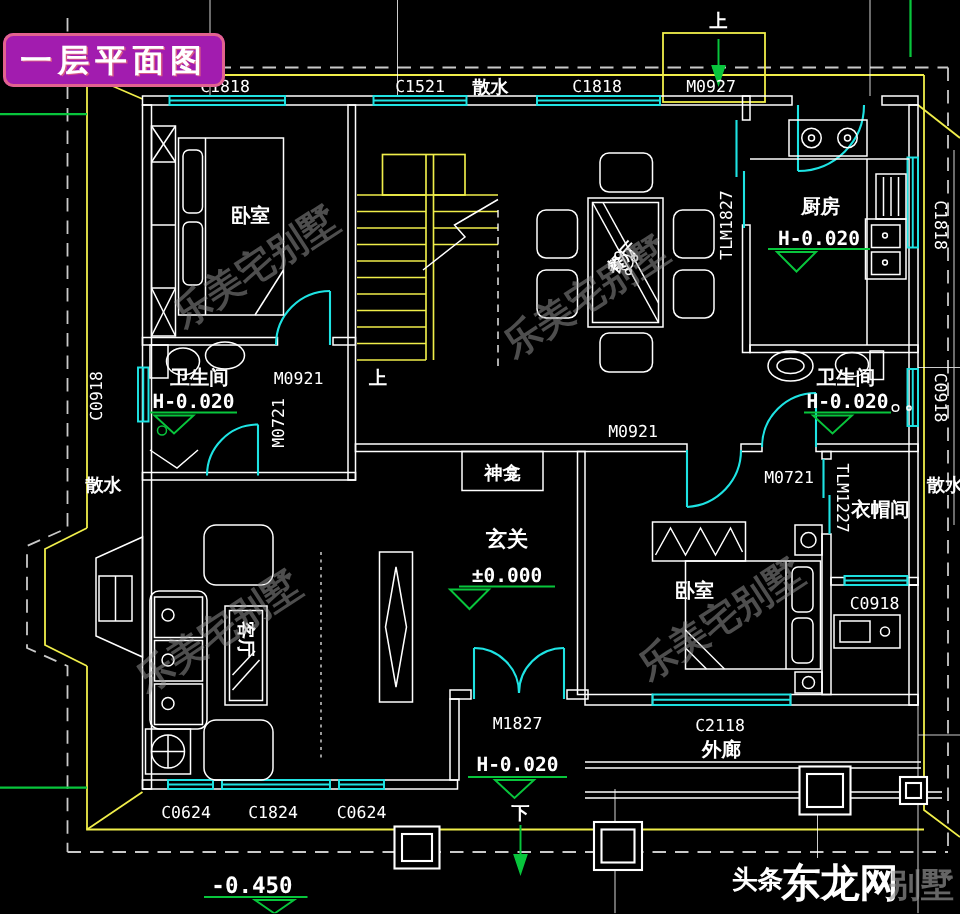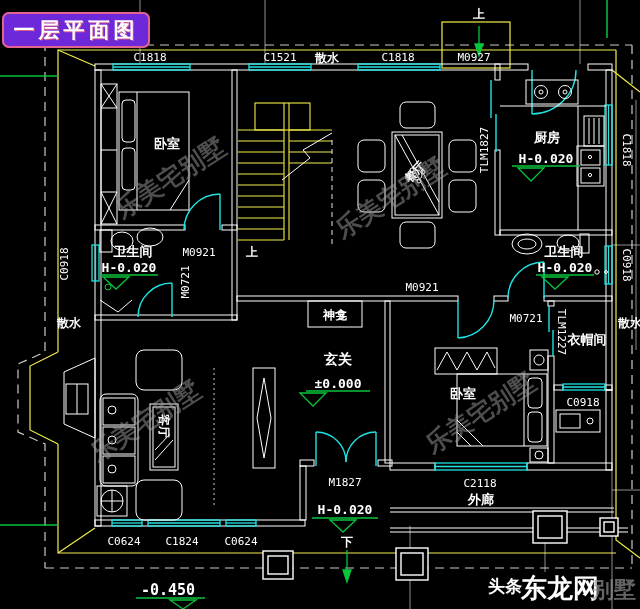--- a/index.html
+++ b/index.html
@@ -1,18 +1,18 @@
 <!DOCTYPE html>
 <html><head>
 <meta charset="utf-8">
 <style>
   html,body{margin:0;padding:0;background:#000;}
   .stage{position:relative;width:640px;height:609px;background:#000;overflow:hidden;
          font-family:"DejaVu Sans",sans-serif;}
-  .badge{position:absolute;left:2px;top:12px;width:148px;height:36px;background:#6d28d9;
+  .badge{position:absolute;left:2px;top:22px;width:148px;height:36px;background:#a21caf;
          border-radius:7px;box-shadow:0 0 0 2px #e2638f inset;display:flex;align-items:center;
          justify-content:center;z-index:30;}
   .badge span{color:#fff;font-weight:bold;font-size:21px;letter-spacing:4px;
          text-shadow:1px 1px 0 #d95c86;}
   svg{position:absolute;left:0;top:0;}
   text{font-family:"DejaVu Sans","DejaVu Sans Mono",sans-serif;}
   .dim{font-family:"DejaVu Sans Mono",monospace;font-size:11px;fill:#fff;}
   .room{font-size:13px;fill:#fff;font-weight:bold;}
   .lvl{font-family:"DejaVu Sans Mono",monospace;font-size:13px;fill:#fff;font-weight:bold;}
   .wm{font-size:25px;fill:#9b9b9b;opacity:.5;font-weight:bold;}

